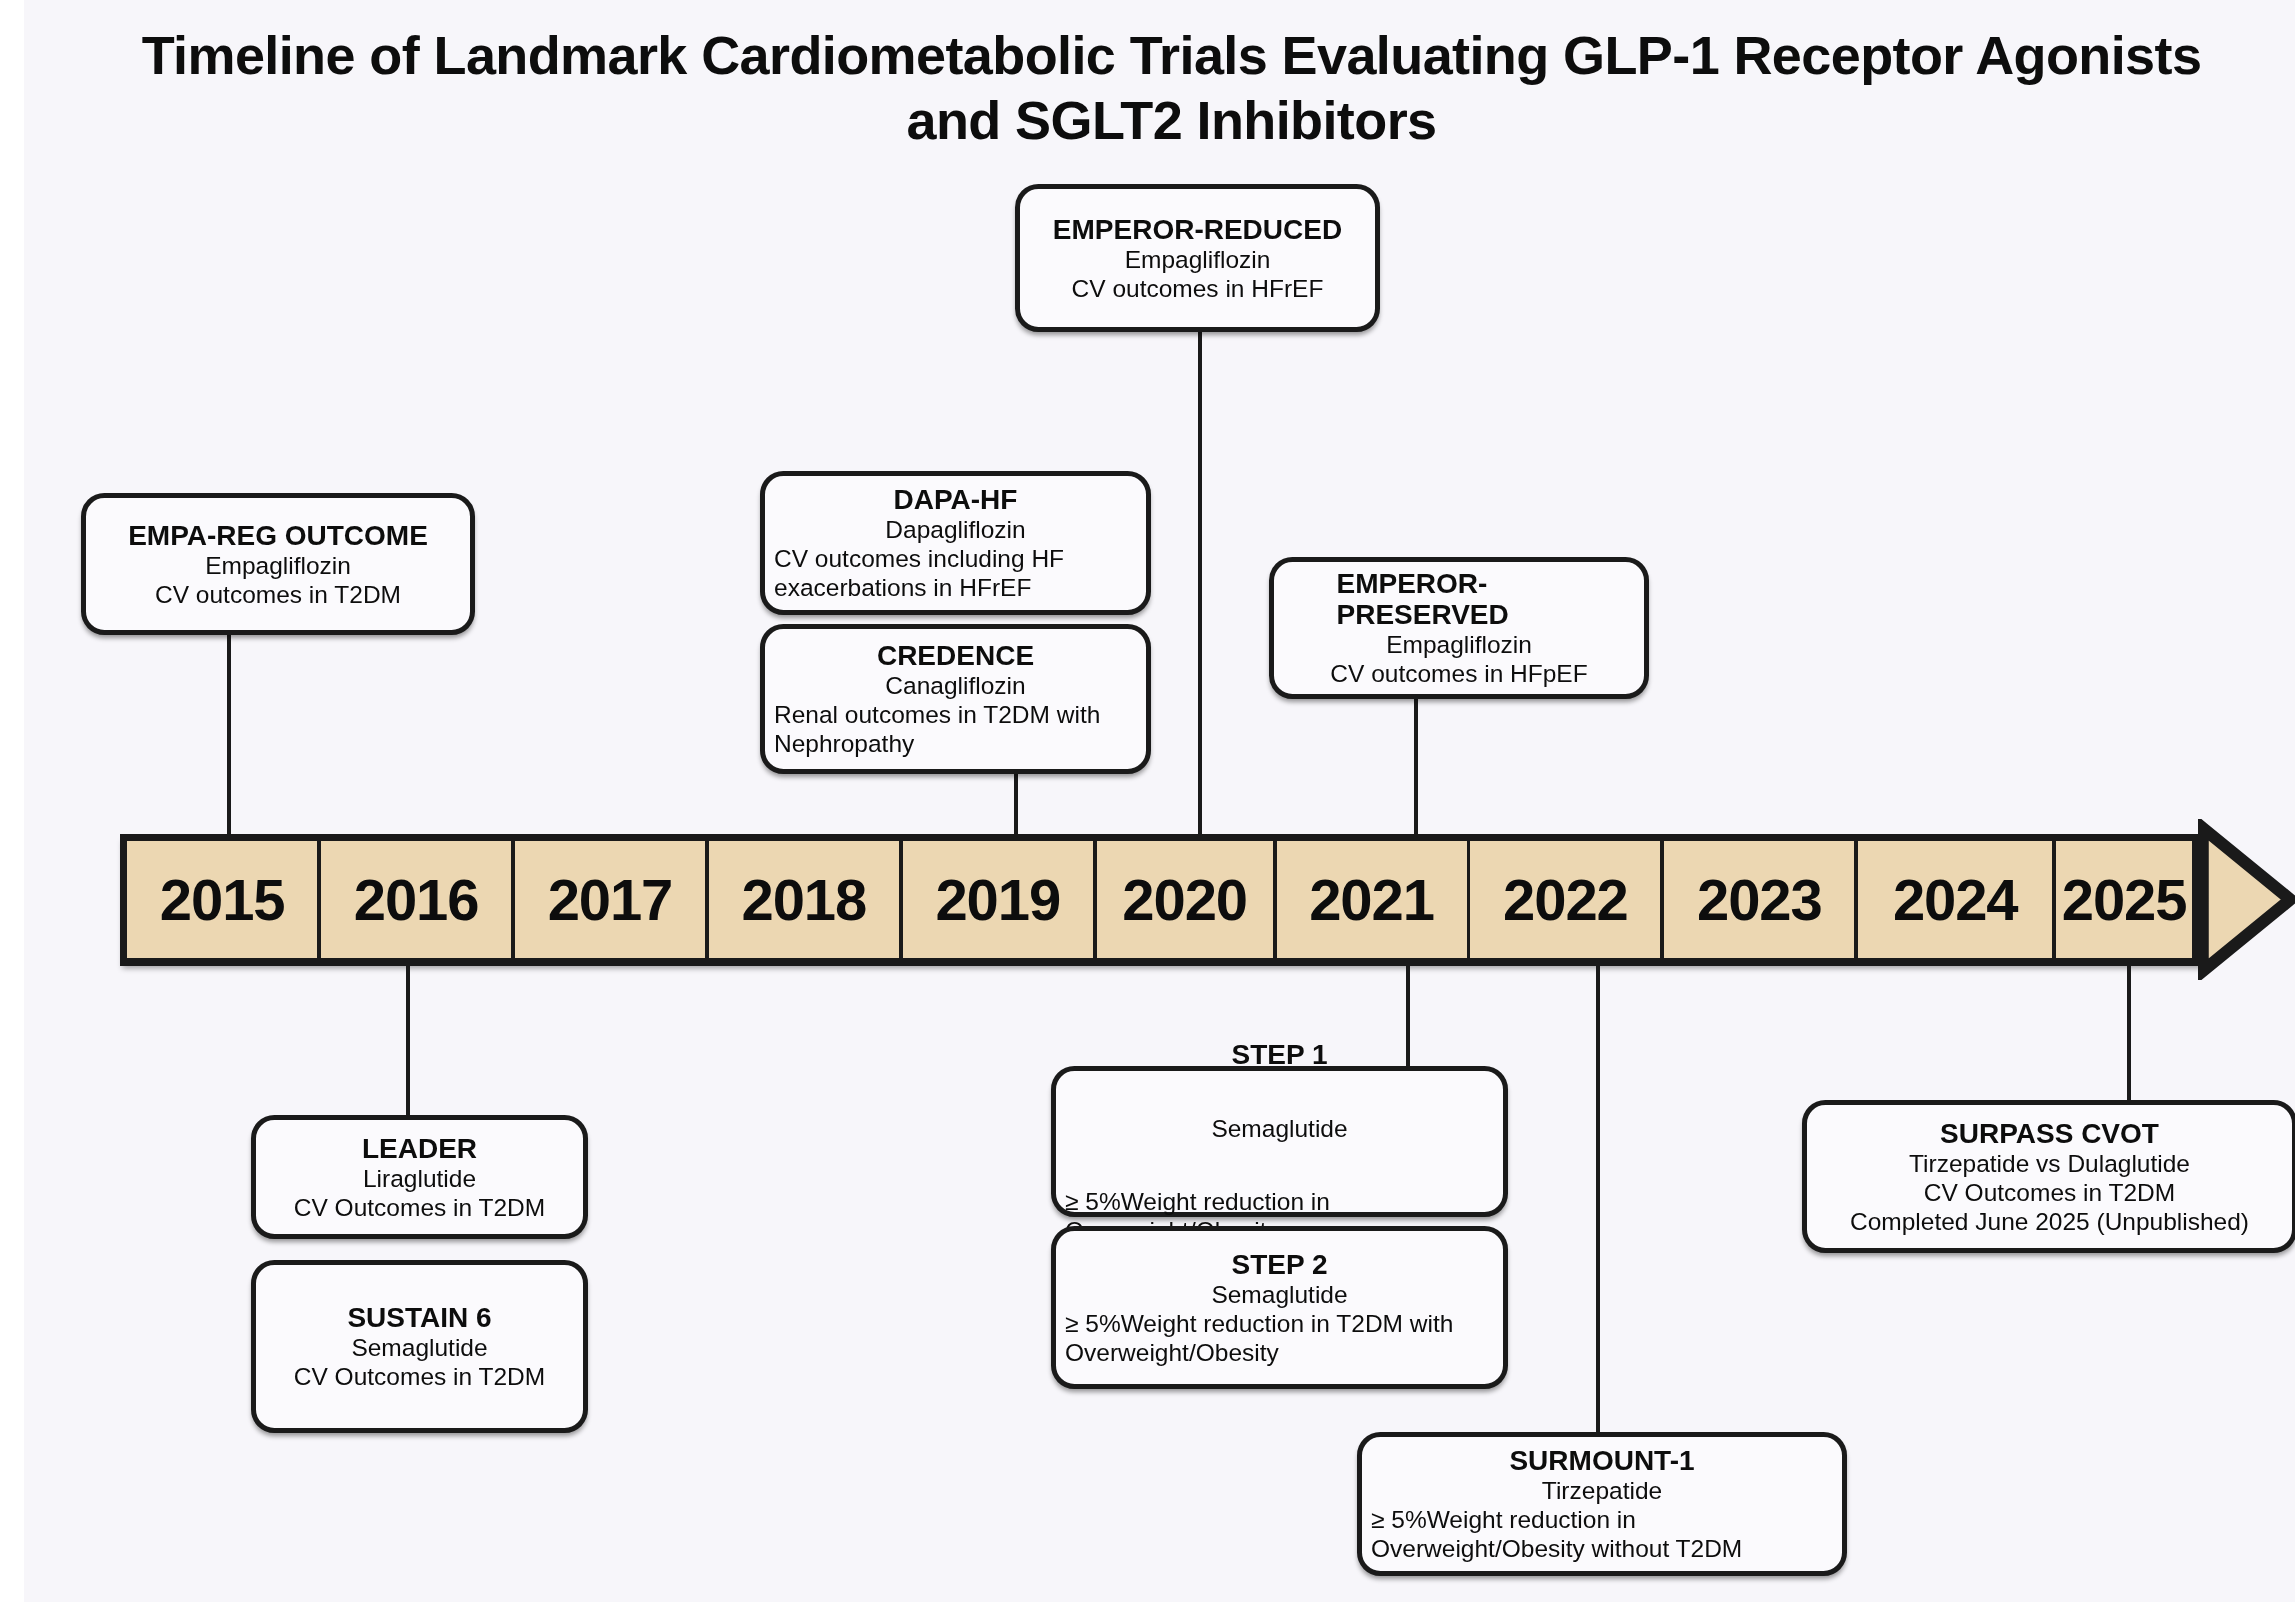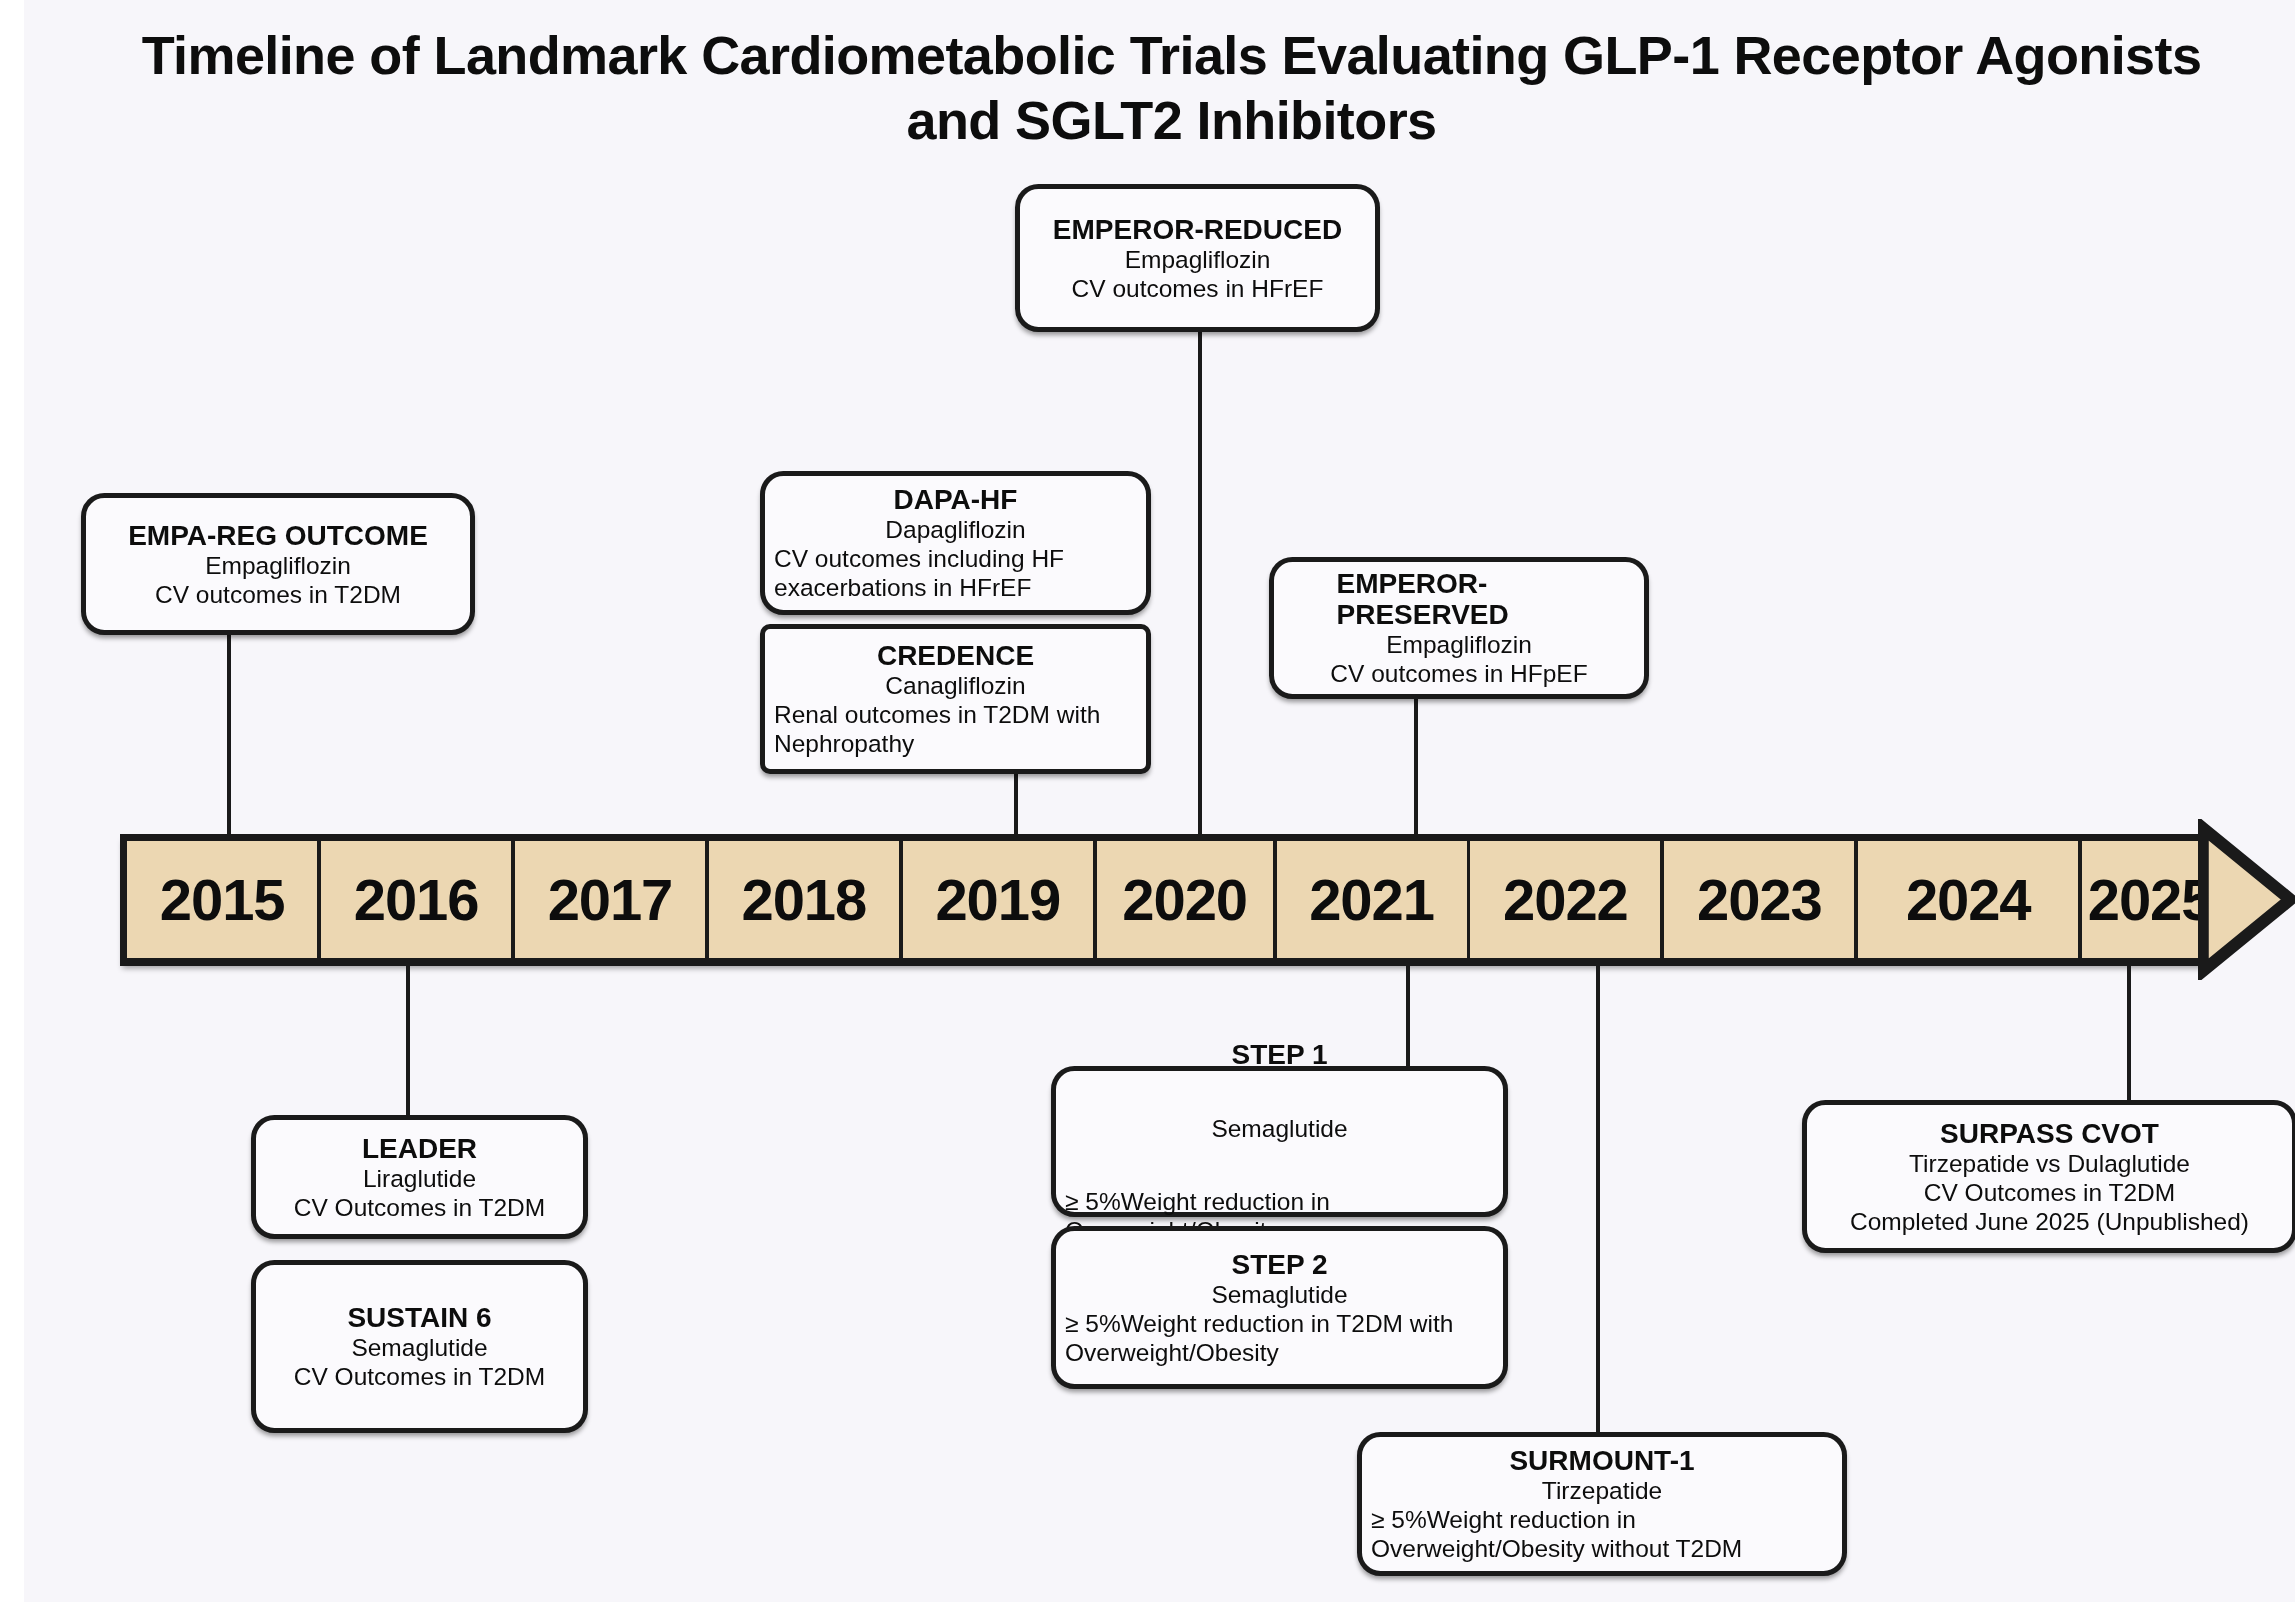--- a/index.html
+++ b/index.html
@@ -100,21 +100,21 @@
       </div>
     <div class="segment" style="width:190px">
         <span class="year">2021</span>
       </div>
     <div class="segment" style="width:190px">
         <span class="year">2022</span>
       </div>
     <div class="segment" style="width:190px">
         <span class="year">2023</span>
       </div>
-    <div class="segment" style="width:220px">
+    <div class="segment" style="width:194px">
         <span class="year">2024</span>
       </div>
     <div class="segment" style="width:136px">
         <span class="year">2025</span>
       </div>
   </div>
 
   <svg class="arrowhead" viewBox="0 0 210 290">
     <polygon points="8,16 166,145 8,274" fill="#ecd7b2" stroke="#1a1a1a" stroke-width="22" stroke-linejoin="miter"></polygon>
   </svg>
@@ -124,21 +124,21 @@
     <div class="trial-line">Empagliflozin</div>
     <div class="trial-line">CV outcomes in T2DM</div>
   </div>
 
   <div class="trial-box" style="left:736px; top:471px; width:391px; height:144px;">
     <div class="trial-name">DAPA-HF</div>
     <div class="trial-line">Dapagliflozin</div>
     <div class="trial-line">CV outcomes including HF exacerbations in HFrEF</div>
   </div>
 
-  <div class="trial-box" style="left:736px; top:624px; width:391px; height:150px;border-radius:10px;">
+  <div class="trial-box" style="left:736px; top:624px; width:391px; height:150px;">
     <div class="trial-name">CREDENCE</div>
     <div class="trial-line">Canagliflozin</div>
     <div class="trial-line">Renal outcomes in T2DM with Nephropathy</div>
   </div>
 
   <div class="trial-box" style="left:991px; top:184px; width:365px; height:148px;">
     <div class="trial-name">EMPEROR-REDUCED</div>
     <div class="trial-line">Empagliflozin</div>
     <div class="trial-line">CV outcomes in HFrEF</div>
   </div>

